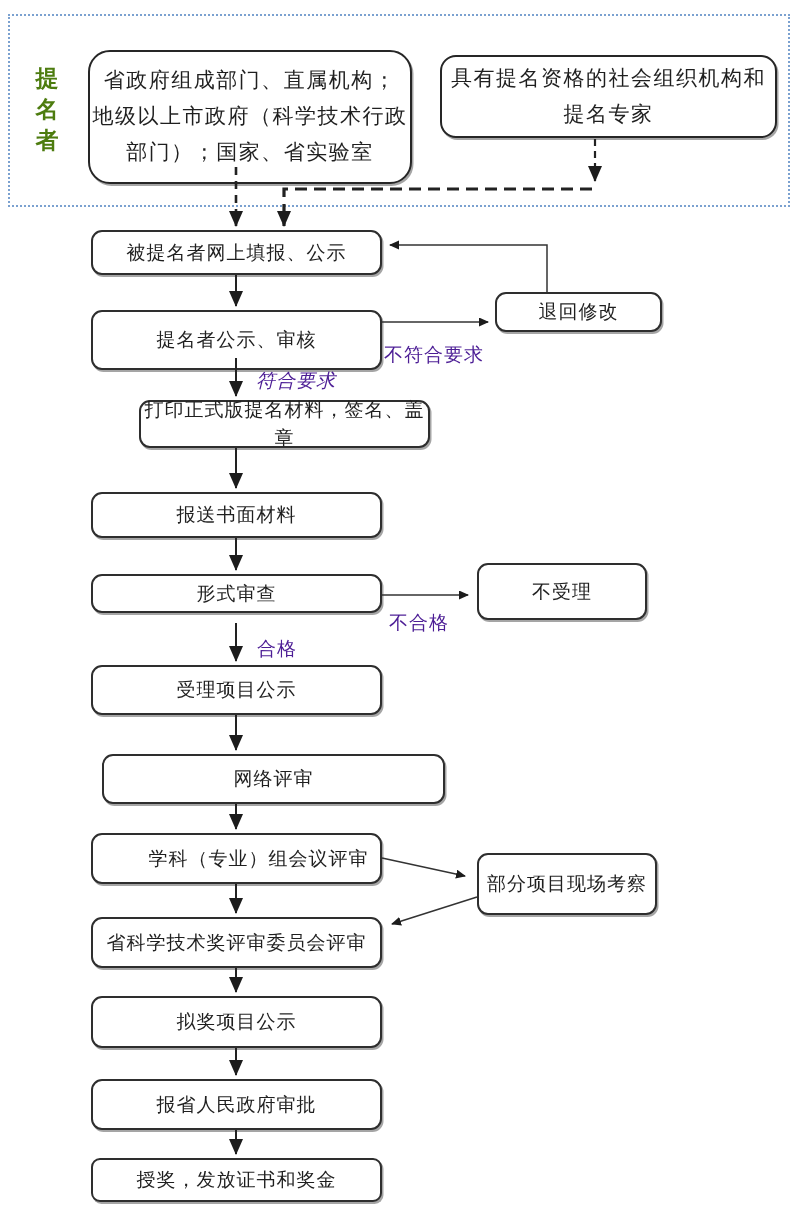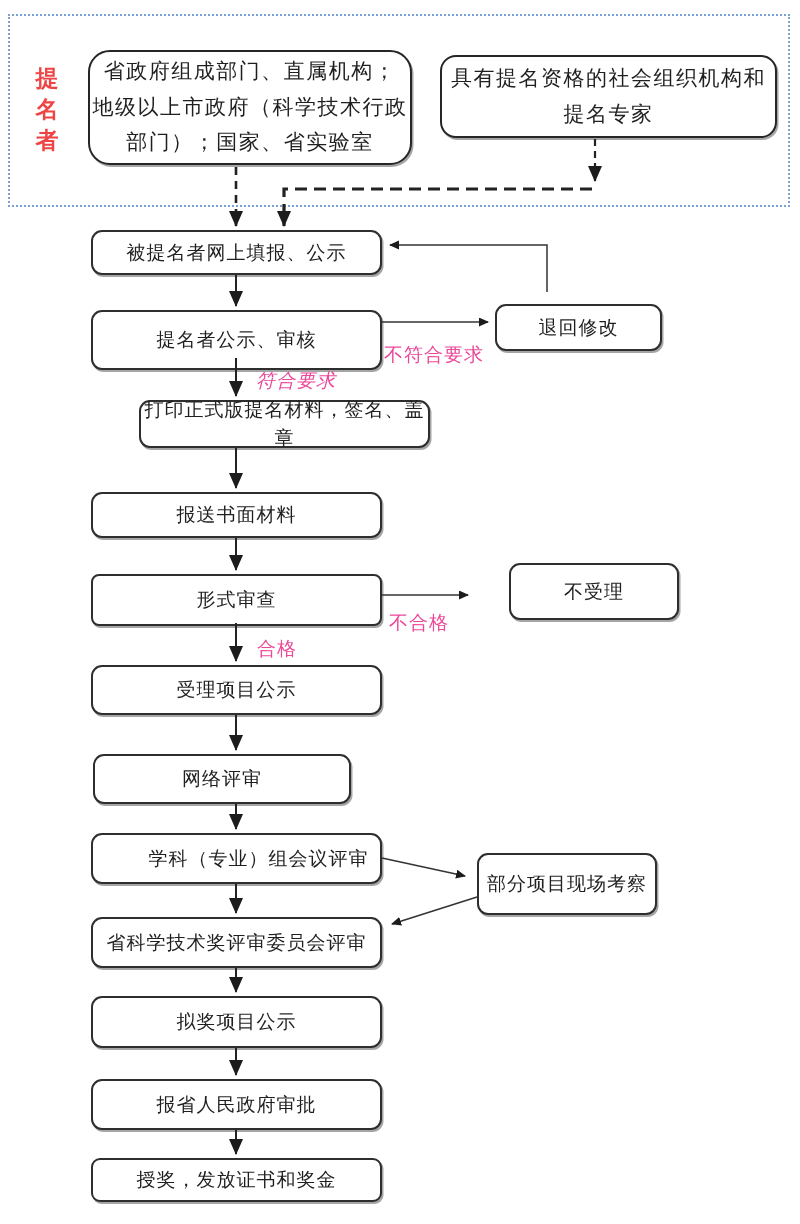--- a/index.html
+++ b/index.html
@@ -10,61 +10,61 @@
   .box{
     position:absolute;box-sizing:border-box;background:#ffffff;
     border:2px solid #2e2e2e;border-radius:11px;
     display:flex;align-items:center;justify-content:center;
     text-align:center;white-space:pre-line;line-height:1.45;
     box-shadow:1.5px 2px 0 rgba(55,55,55,0.45);
   }
   .flowbox{font-size:19px;letter-spacing:1px;}
   .sidebox{font-size:19px;letter-spacing:1px;}
   .topbox{font-size:21px;letter-spacing:1.5px;border-width:2.5px;border-color:#262626;line-height:1.7;}
-  .edge-label{position:absolute;font-size:19px;letter-spacing:1px;color:#ec4899;white-space:nowrap;}
+  .edge-label{position:absolute;font-size:19px;letter-spacing:1px;color:#4c1d95;white-space:nowrap;}
   #nominator-zone{
     position:absolute;left:8px;top:14px;width:782px;height:193px;
     border:2px dotted #7ba1d0;box-sizing:border-box;background:transparent;
   }
   #nominator-label{
     position:absolute;left:31px;top:63px;width:32px;
     font-size:23px;font-weight:bold;line-height:31px;text-align:center;
-    word-break:break-all;color:#ef4444;
+    word-break:break-all;color:#4d7c0f;
   }
   svg{position:absolute;left:0;top:0;}
 </style>
 </head>
 <body>
 
 <div id="canvas">
 
   <div id="nominator-zone"></div>
   <div id="nominator-label">提名者</div>
 
-  <div class="box topbox" style="left:88px;top:50px;width:324px;height:115px;border-radius:22px;">省政府组成部门、直属机构；
+  <div class="box topbox" style="left:88px;top:50px;width:324px;height:134px;border-radius:22px;">省政府组成部门、直属机构；
 地级以上市政府（科学技术行政
 部门）；国家、省实验室</div>
   <div class="box topbox" style="left:440px;top:55px;width:337px;height:83px;border-radius:16px;">具有提名资格的社会组织机构和
 提名专家</div>
 
   <div class="box flowbox" style="left:91px;top:230px;width:291px;height:45px;">被提名者网上填报、公示</div>
   <div class="box flowbox" style="left:91px;top:310px;width:291px;height:60px;">提名者公示、审核</div>
   <div class="box flowbox" style="left:91px;top:400px;width:291px;height:48px;margin-left:48px;">打印正式版提名材料，签名、盖章</div>
   <div class="box flowbox" style="left:91px;top:492px;width:291px;height:46px;">报送书面材料</div>
-  <div class="box flowbox" style="left:91px;top:574px;width:291px;height:52px;border-radius:8px;">形式审查</div>
+  <div class="box flowbox" style="left:91px;top:574px;width:291px;height:39px;">形式审查</div>
   <div class="box flowbox" style="left:91px;top:665px;width:291px;height:50px;">受理项目公示</div>
-  <div class="box flowbox" style="left:93px;top:754px;width:258px;height:50px;">网络评审</div>
+  <div class="box flowbox" style="left:102px;top:754px;width:343px;height:50px;">网络评审</div>
   <div class="box flowbox" style="left:91px;top:833px;width:291px;height:51px;padding-left:44px;">学科（专业）组会议评审</div>
   <div class="box flowbox" style="left:91px;top:917px;width:291px;height:51px;">省科学技术奖评审委员会评审</div>
   <div class="box flowbox" style="left:91px;top:996px;width:291px;height:52px;">拟奖项目公示</div>
   <div class="box flowbox" style="left:91px;top:1079px;width:291px;height:51px;">报省人民政府审批</div>
   <div class="box flowbox" style="left:91px;top:1158px;width:291px;height:44px;border-radius:9px;">授奖，发放证书和奖金</div>
 
-  <div class="box sidebox" style="left:495px;top:304px;width:167px;height:47px;">退回修改</div>
-  <div class="box sidebox" style="left:477px;top:563px;width:170px;height:57px;margin-left:32px;">不受理</div>
+  <div class="box sidebox" style="left:495px;top:292px;width:167px;height:40px;">退回修改</div>
+  <div class="box sidebox" style="left:477px;top:563px;width:170px;height:57px;">不受理</div>
   <div class="box sidebox" style="left:477px;top:853px;width:180px;height:62px;text-align:right;">部分项目现场考察</div>
 
   <div class="edge-label" style="left:384px;top:342px;">不符合要求</div>
   <div class="edge-label" style="left:256px;top:368px;font-style:italic;">符合要求</div>
   <div class="edge-label" style="left:389px;top:610px;">不合格</div>
   <div class="edge-label" style="left:257px;top:636px;">合格</div>
 
   <svg width="800" height="1224" viewBox="0 0 800 1224">
     <defs>
       <marker id="ab" markerUnits="userSpaceOnUse" markerWidth="18" markerHeight="16" refX="15" refY="7" orient="auto">

